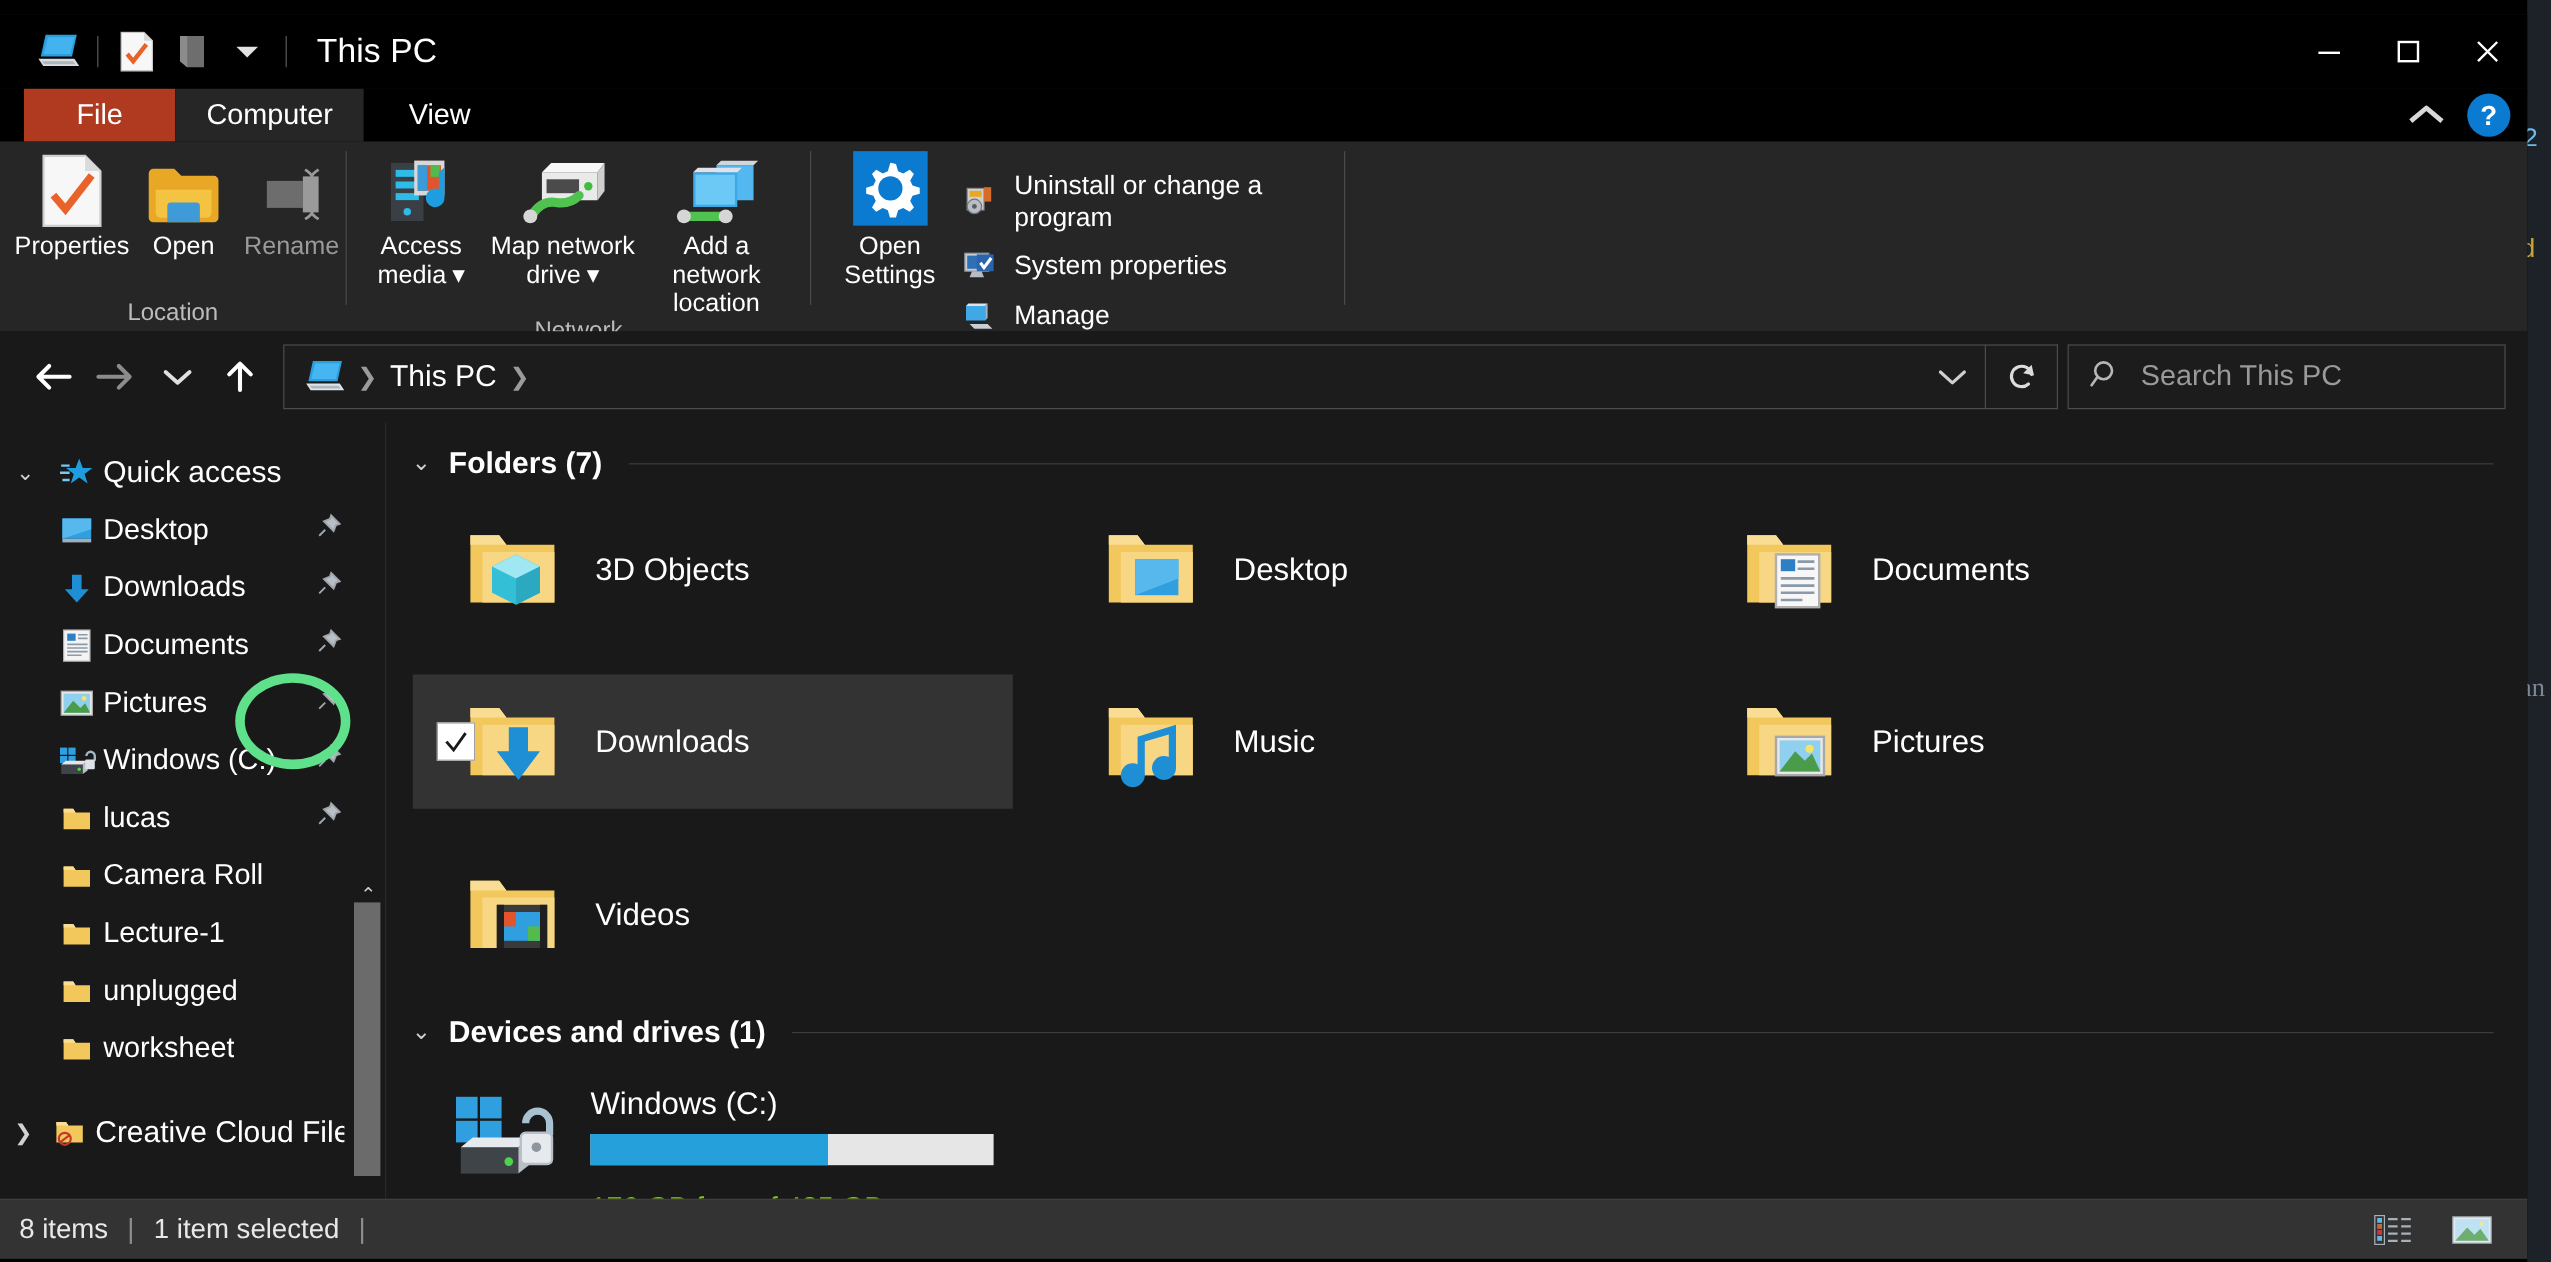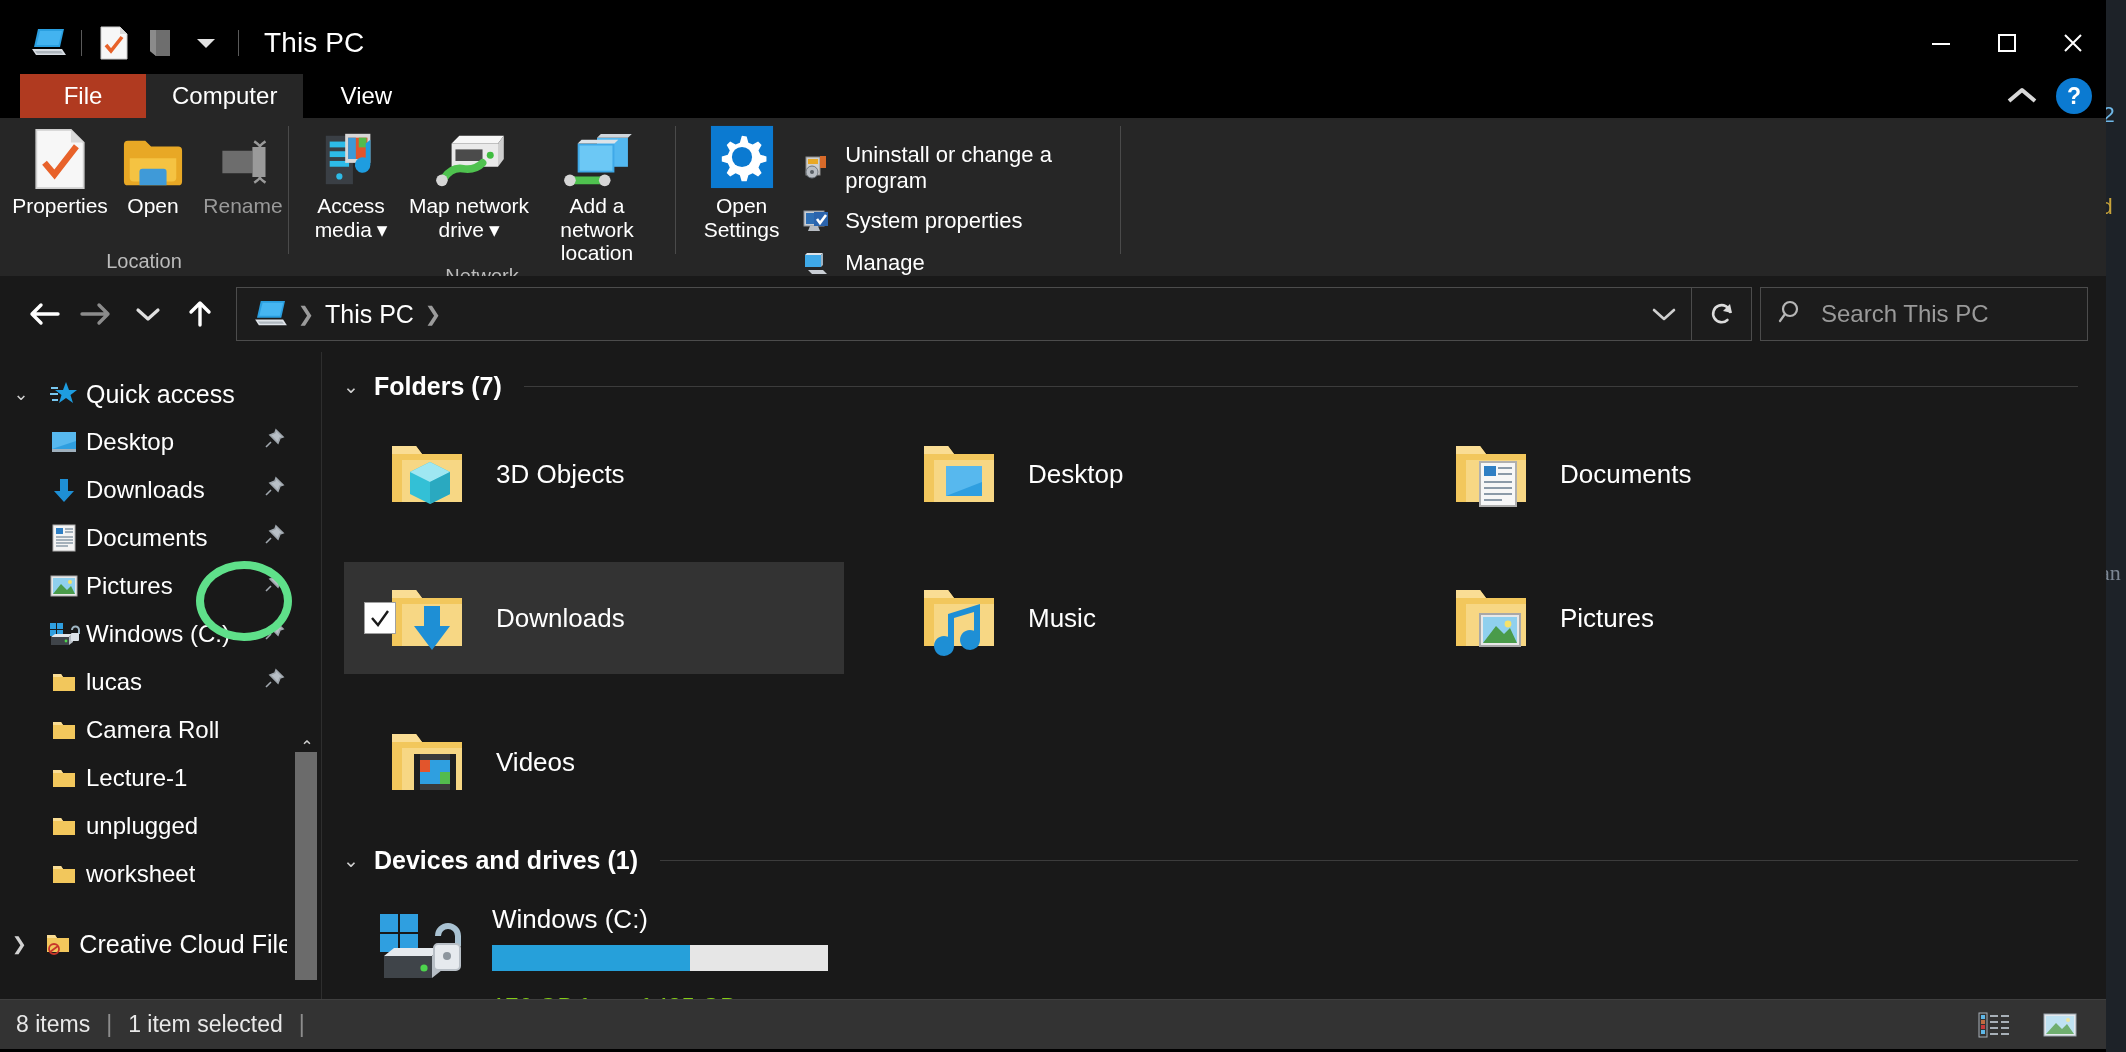--- a/index.html
+++ b/index.html
@@ -119,21 +119,21 @@
   .crumb { display: flex; align-items: center; gap: 0px; }
   .crumb-icon { width: 44px; height: 44px; display: flex; align-items: center; justify-content: center; }
   .crumb-chev { width: 26px; display: flex; align-items: center; justify-content: center; color: #9b9b9b; font-size: 20px; }
   .crumb-txt { color: #fff; font-size: 25px; padding: 0 6px; }
   .addr-right { margin-left: auto; display: flex; align-items: center; }
   .refreshbtn {
     width: 60px; height: 54px; border: 1px solid #4c4c4c; border-left: 0;
     display: flex; align-items: center; justify-content: center; background: #1c1c1c;
   }
   .searchbox {
-    width: 328px; height: 54px; border: 1px solid #4c4c4c; background: #1c1c1c;
+    width: 365px; height: 54px; border: 1px solid #4c4c4c; background: #1c1c1c;
     display: flex; align-items: center; gap: 14px; padding: 0 16px; margin-left: 8px;
   }
   .searchph { color: #9a9a9a; font-size: 24px; }
 
   
   .annot {
     position: absolute; left: 196px; top: 285px; width: 96px; height: 80px;
     border: 8px solid #5fe08a; border-radius: 50%; pointer-events: none; z-index: 40;
   }
 

